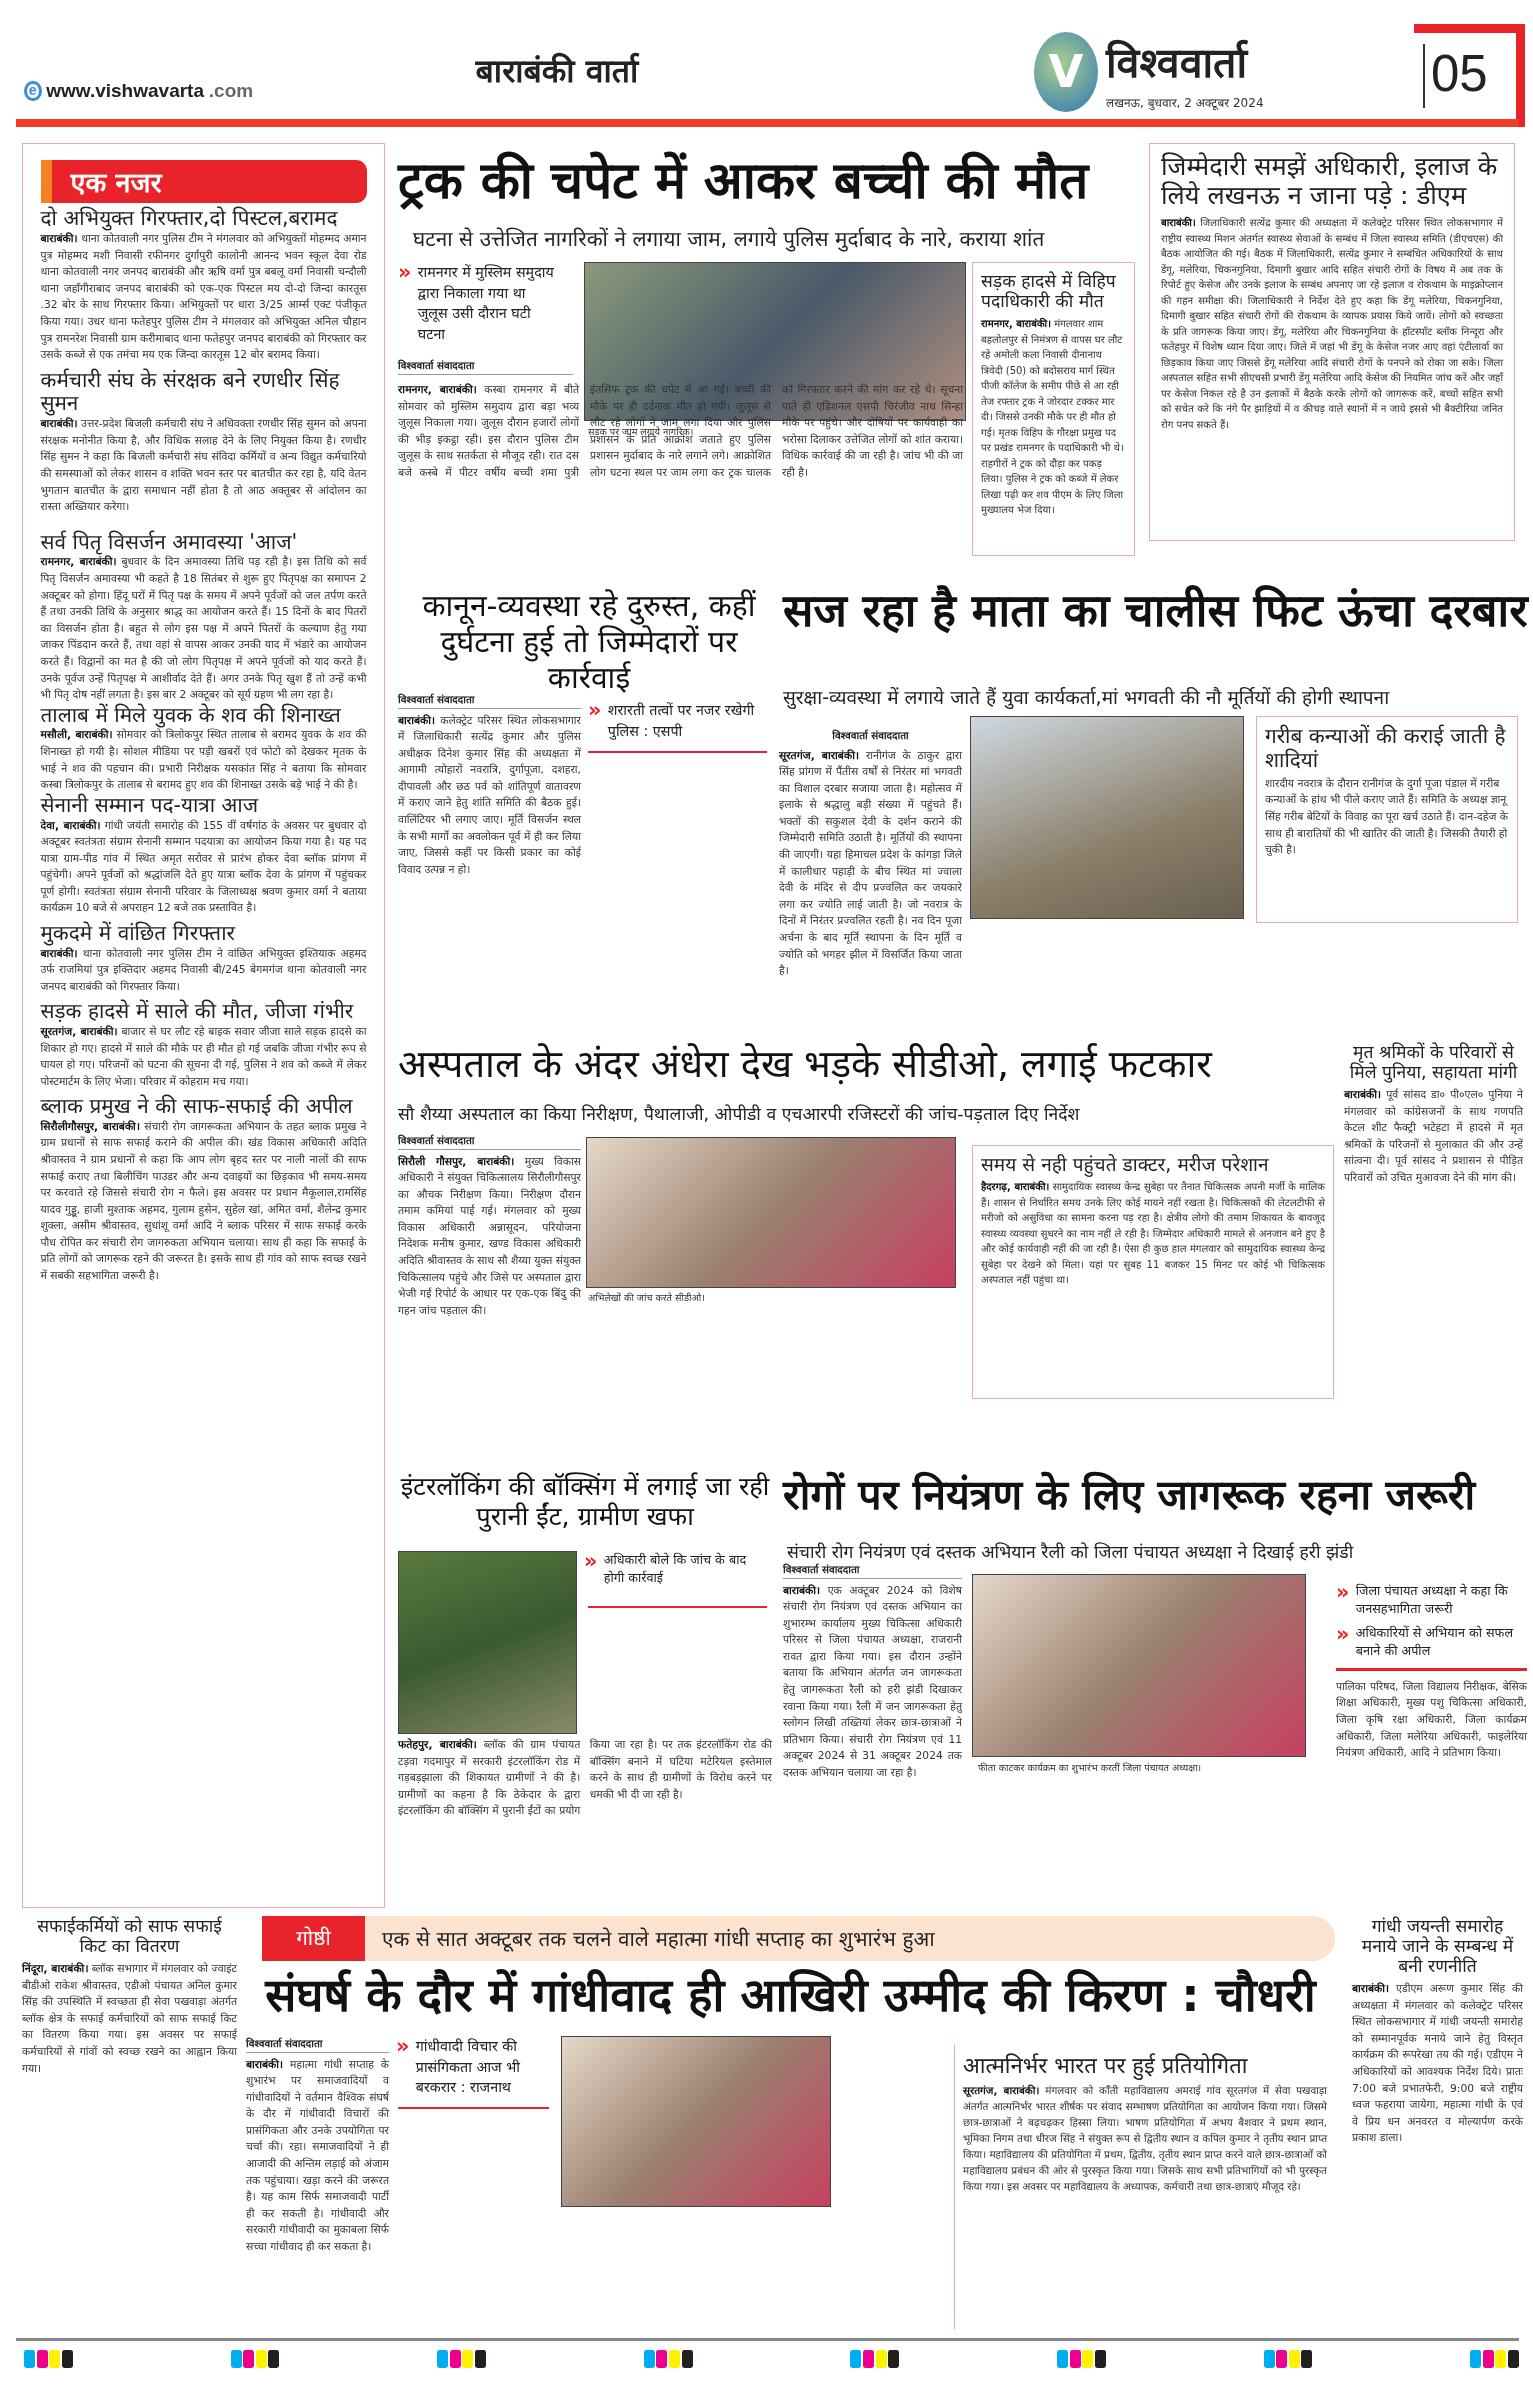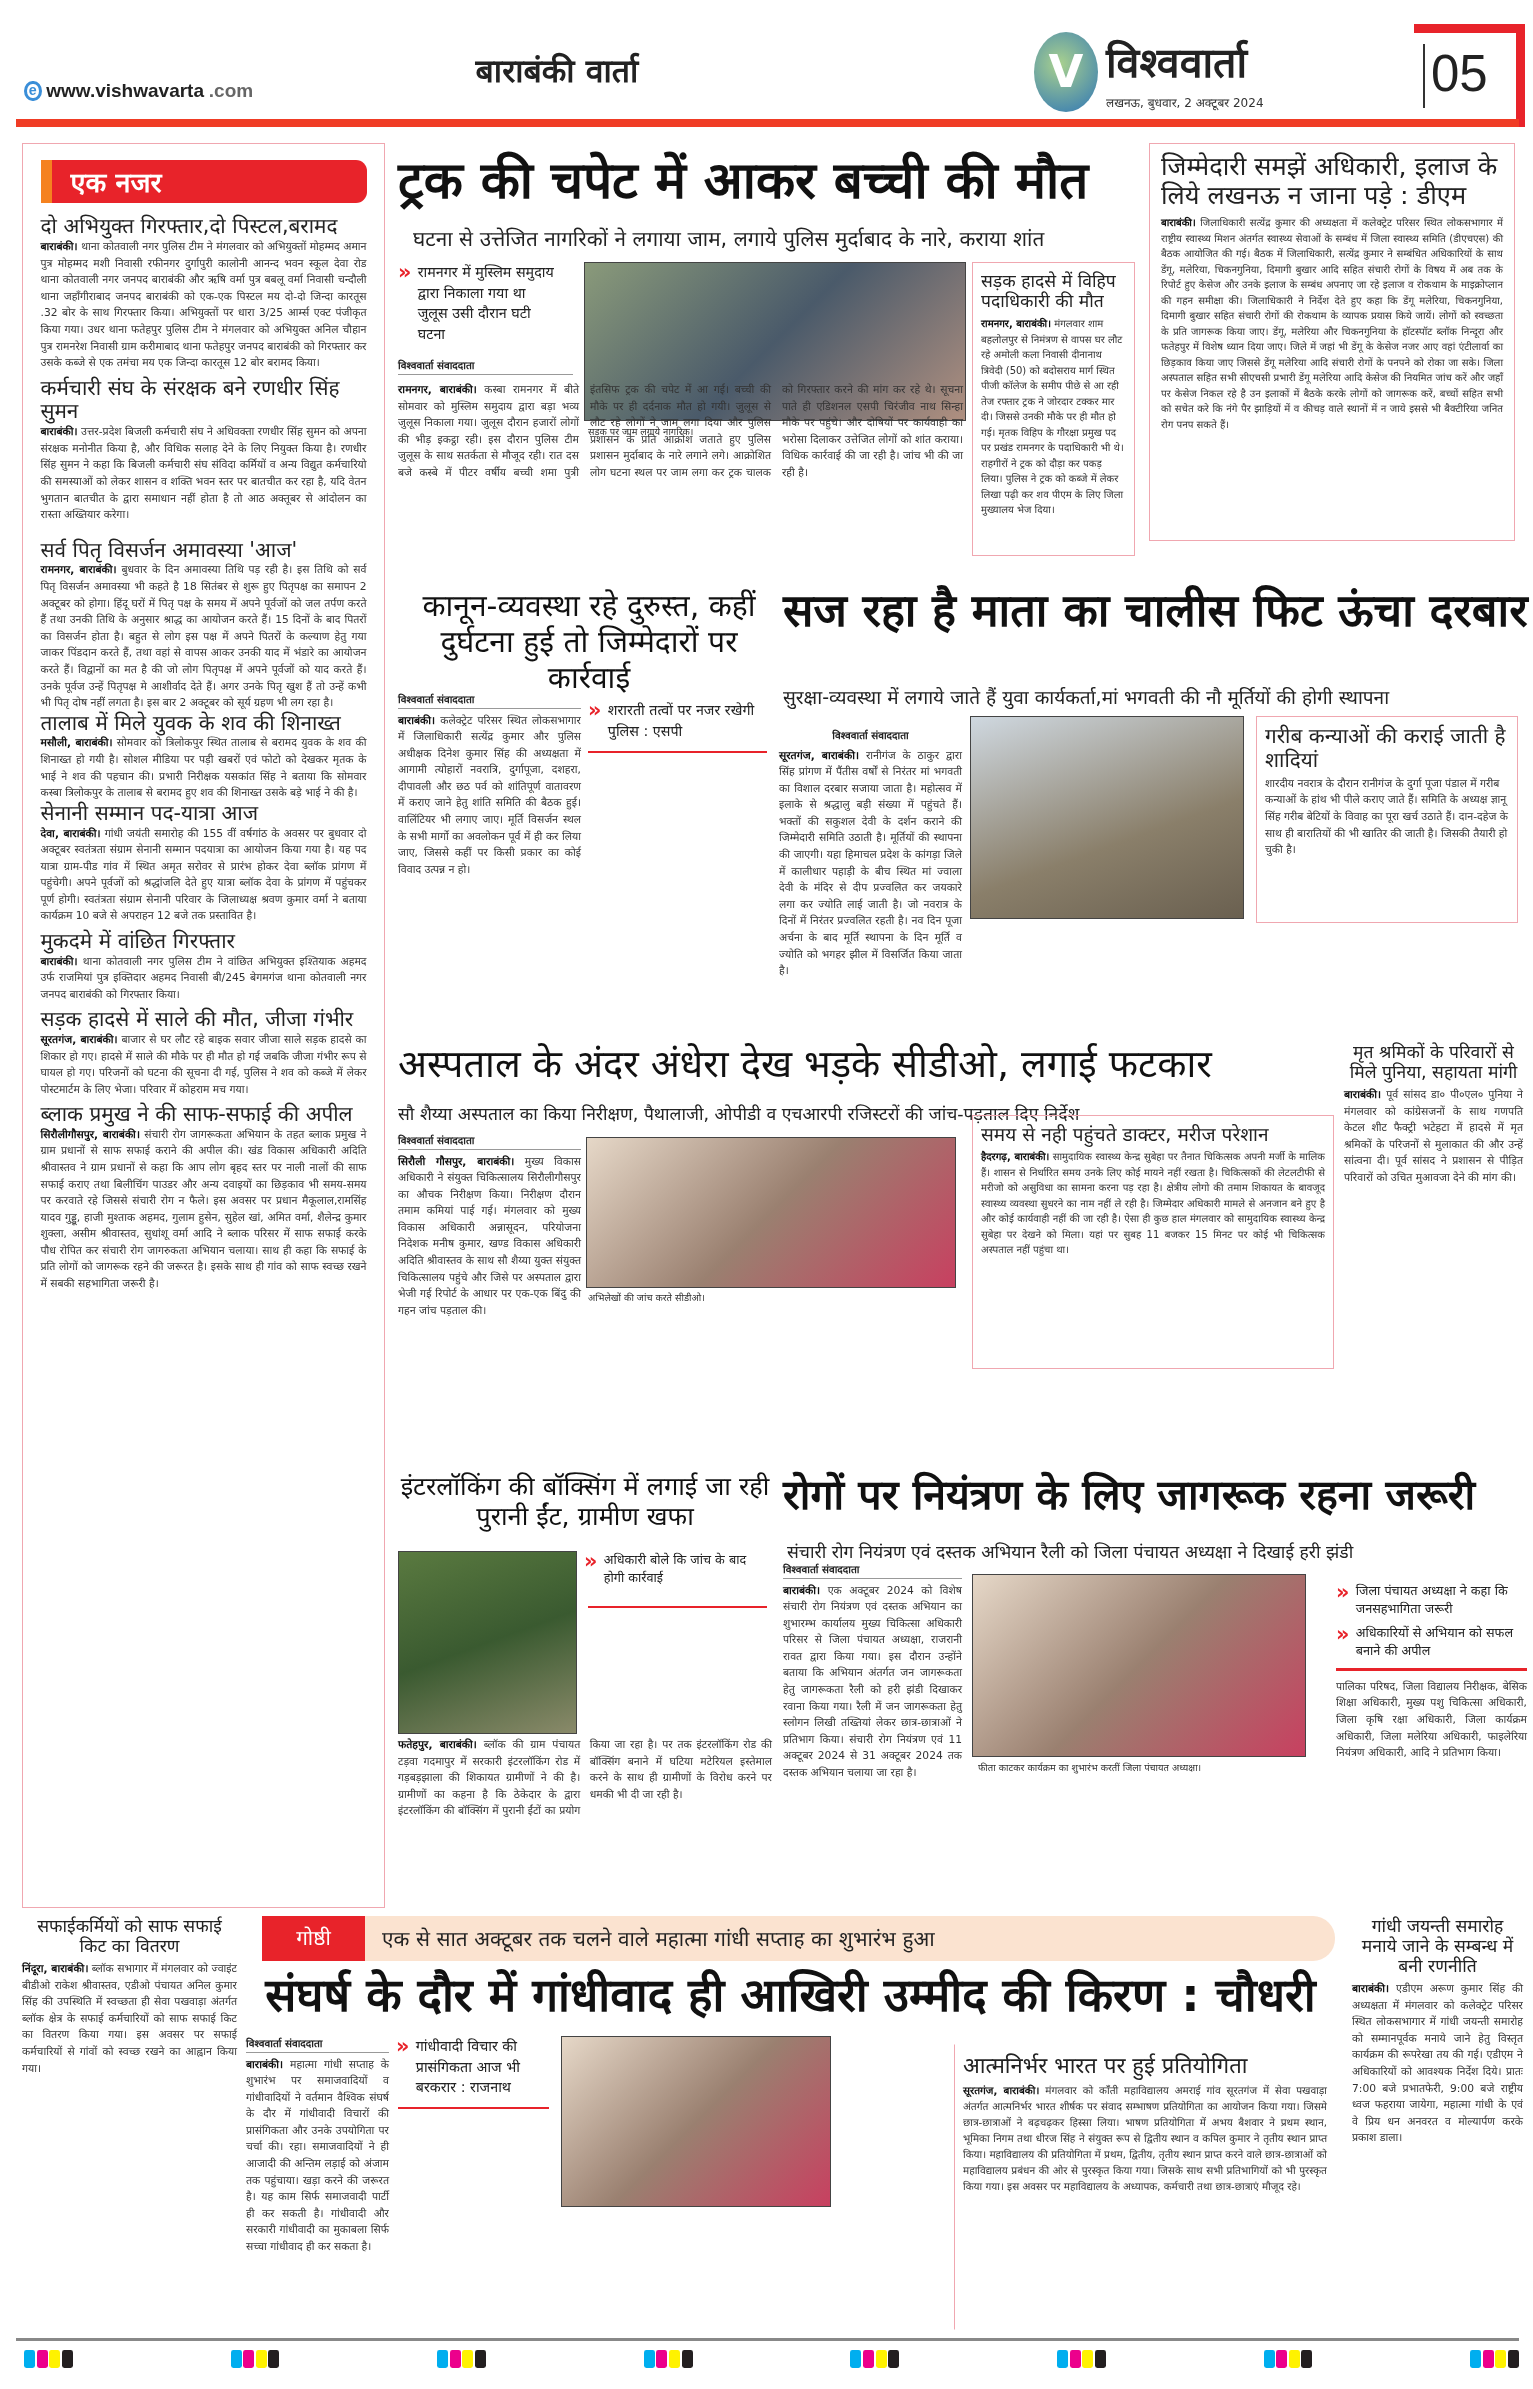--- a/index.html
+++ b/index.html
@@ -55,21 +55,21 @@
     <div class="logo-name">विश्ववार्ता</div>
     <div class="logo-date">लखनऊ, बुधवार, 2 अक्टूबर 2024</div>
   </div>
 </div>
 <div class="abs pageno-box"></div>
 <div class="abs pageno-sep"></div>
 <div class="abs pageno">05</div>
 <div class="abs hdr-rule"></div>
 
 <div class="abs box" style="left:22px;top:143px;width:363px;height:1765px;padding:16px 17.5px">
-  <div class="tag" style="margin-bottom:12px">एक नजर</div>
+  <div class="tag" style="margin-bottom:4px">एक नजर</div>
   <div>
     <h2 style="font-size:20.7px">दो अभियुक्त गिरफ्तार,दो पिस्टल,बरामद</h2>
     <p class="body"><b>बाराबंकी।</b> <span>थाना कोतवाली नगर पुलिस टीम ने मंगलवार को अभियुक्तों मोहम्मद अमान पुत्र मोहम्मद मशी निवासी रफीनगर दुर्गापुरी कालोनी आनन्द भवन स्कूल देवा रोड थाना कोतवाली नगर जनपद बाराबंकी और ऋषि वर्मा पुत्र बबलू वर्मा निवासी चन्दौली थाना जहाँगीराबाद जनपद बाराबंकी को एक-एक पिस्टल मय दो-दो जिन्दा कारतूस .32 बोर के साथ गिरफ्तार किया। अभियुक्तों पर धारा 3/25 आर्म्स एक्ट पंजीकृत किया गया। उधर थाना फतेहपुर पुलिस टीम ने मंगलवार को अभियुक्त अनिल चौहान पुत्र रामनरेश निवासी ग्राम करीमाबाद थाना फतेहपुर जनपद बाराबंकी को गिरफ्तार कर उसके कब्जे से एक तमंचा मय एक जिन्दा कारतूस 12 बोर बरामद किया।</span></p>
   </div>
   <div style="margin-top:4.8px">
     <h2 style="font-size:20.7px">कर्मचारी संघ के संरक्षक बने रणधीर सिंह सुमन</h2>
     <p class="body"><b>बाराबंकी।</b> <span>उत्तर-प्रदेश बिजली कर्मचारी संघ ने अधिवक्ता रणधीर सिंह सुमन को अपना संरक्षक मनोनीत किया है, और विधिक सलाह देने के लिए नियुक्त किया है। रणधीर सिंह सुमन ने कहा कि बिजली कर्मचारी संघ संविदा कर्मियों व अन्य विद्युत कर्मचारियो की समस्याओं को लेकर शासन व शक्ति भवन स्तर पर बातचीत कर रहा है, यदि वेतन भुगतान बातचीत के द्वारा समाधान नहीं होता है तो आठ अक्तूबर से आंदोलन का रास्ता अख्तियार करेगा।</span></p>
   </div>
   <div style="margin-top:15px">
     <h2 style="font-size:20.7px">सर्व पितृ विसर्जन अमावस्या 'आज'</h2>
@@ -146,21 +146,21 @@
 </div>
 
 <div class="abs h-big" style="left:398px;top:1042px;width:938px;font-size:38px">अस्पताल के अंदर अंधेरा देख भड़के सीडीओ, लगाई फटकार</div>
 <div class="abs sub" style="left:398px;top:1101px;width:938px;font-size:17.5px">सौ शैय्या अस्पताल का किया निरीक्षण, पैथालाजी, ओपीडी व एचआरपी रजिस्टरों की जांच-पड़ताल दिए निर्देश</div>
 <div class="abs" style="left:398px;top:1133px;width:183px">
   <div class="byline">विश्ववार्ता संवाददाता</div>
   <p class="body" style="margin-top:3.2px"><b>सिरौली गौसपुर, बाराबंकी।</b> <span>मुख्य विकास अधिकारी ने संयुक्त चिकित्सालय सिरौलीगौसपुर का औचक निरीक्षण किया। निरीक्षण दौरान तमाम कमियां पाई गई। मंगलवार को मुख्य विकास अधिकारी अन्नासूदन, परियोजना निदेशक मनीष कुमार, खण्ड विकास अधिकारी अदिति श्रीवास्तव के साथ सौ शैय्या युक्त संयुक्त चिकित्सालय पहुंचे और जिसे पर अस्पताल द्वारा भेजी गई रिपोर्ट के आधार पर एक-एक बिंदु की गहन जांच पड़ताल की।</span></p>
 </div>
 <div class="abs photo photo3" style="left:586px;top:1137px;width:370px;height:151px"></div>
 <div class="abs caption" style="left:588px;top:1291px">अभिलेखों की जांच करते सीडीओ।</div>
-<div class="abs box" style="left:972px;top:1115px;width:362px;height:254px;padding:8px">
+<div class="abs box" style="left:972px;top:1145px;width:362px;height:254px;padding:8px">
   <h2 style="font-size:19px;font-weight:normal">समय से नही पहुंचते डाक्टर, मरीज परेशान</h2>
   <p class="body" style="font-size:10px;margin-top:3.2px"><b>हैदरगढ़, बाराबंकी।</b> <span>सामुदायिक स्वास्थ्य केन्द्र सुबेहा पर तैनात चिकित्सक अपनी मर्जी के मालिक हैं। शासन से निर्धारित समय उनके लिए कोई मायने नहीं रखता है। चिकित्सकों की लेटलटीफी से मरीजो को असुविधा का सामना करना पड़ रहा है। क्षेत्रीय लोगो की तमाम शिकायत के बावजूद स्वास्थ्य व्यवस्था सुधरने का नाम नहीं ले रही है। जिम्मेदार अधिकारी मामले से अनजान बने हुए है और कोई कार्यवाही नहीं की जा रही है। ऐसा ही कुछ हाल मंगलवार को सामुदायिक स्वास्थ्य केन्द्र सुबेहा पर देखने को मिला। यहां पर सुबह 11 बजकर 15 मिनट पर कोई भी चिकित्सक अस्पताल नहीं पहुंचा था।</span></p>
 </div>
 <div class="abs" style="left:1344px;top:1042px;width:179px">
   <h2 style="font-size:17.5px;font-weight:normal;text-align:center">मृत श्रमिकों के परिवारों से मिले पुनिया, सहायता मांगी</h2>
   <p class="body" style="margin-top:4.8px"><b>बाराबंकी।</b> <span>पूर्व सांसद डा० पी०एल० पुनिया ने मंगलवार को कांग्रेसजनों के साथ गणपति केटल शीट फैक्ट्री भटेहटा में हादसे में मृत श्रमिकों के परिजनों से मुलाकात की और उन्हें सांत्वना दी। पूर्व सांसद ने प्रशासन से पीड़ित परिवारों को उचित मुआवजा देने की मांग की।</span></p>
 </div>
 
 <div class="abs h-big" style="left:398px;top:1471px;width:374px;font-size:25.4px;text-align:center">इंटरलॉकिंग की बॉक्सिंग में लगाई जा रही पुरानी ईंट, ग्रामीण खफा</div>
 <div class="abs photo photo4" style="left:398px;top:1551px;width:179px;height:183px"></div>

